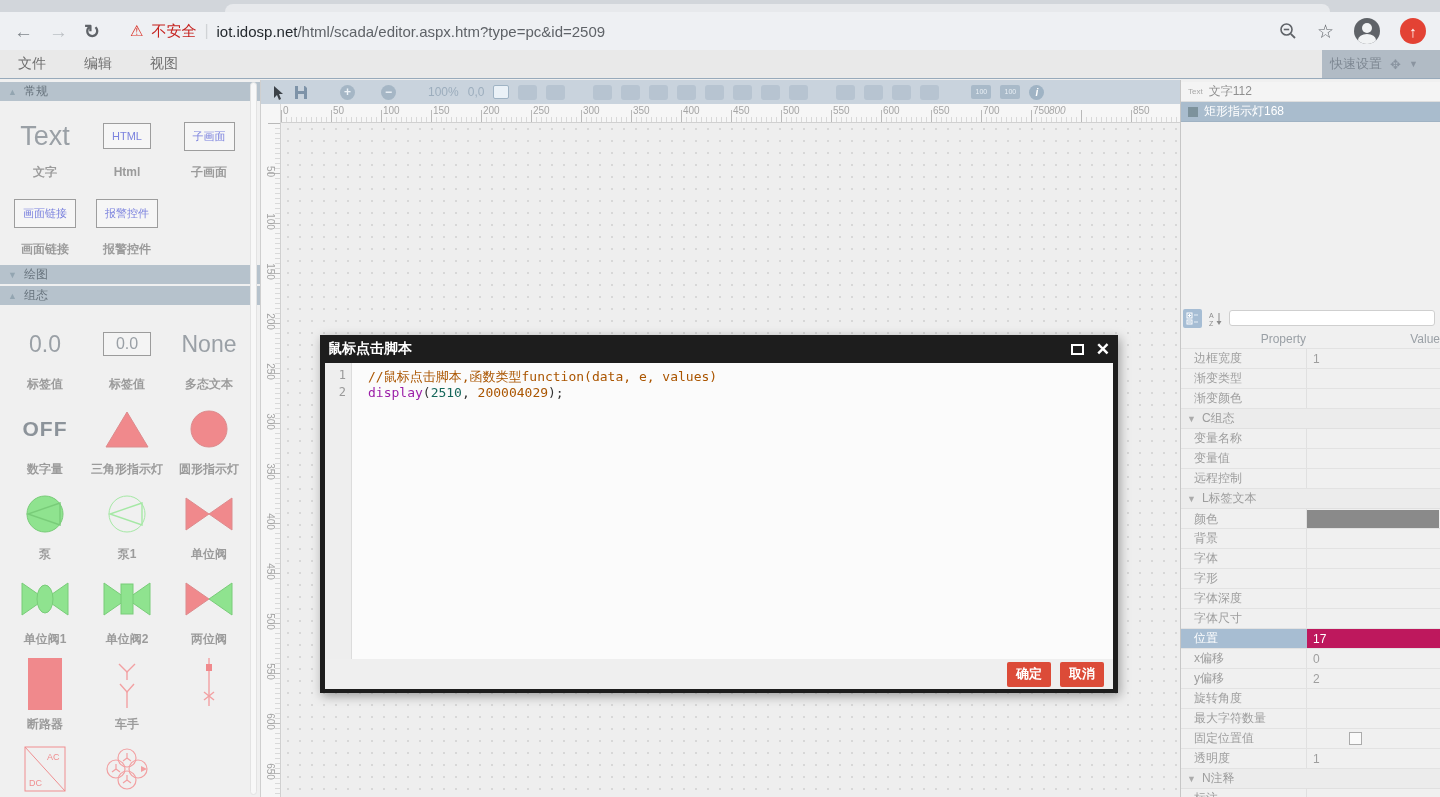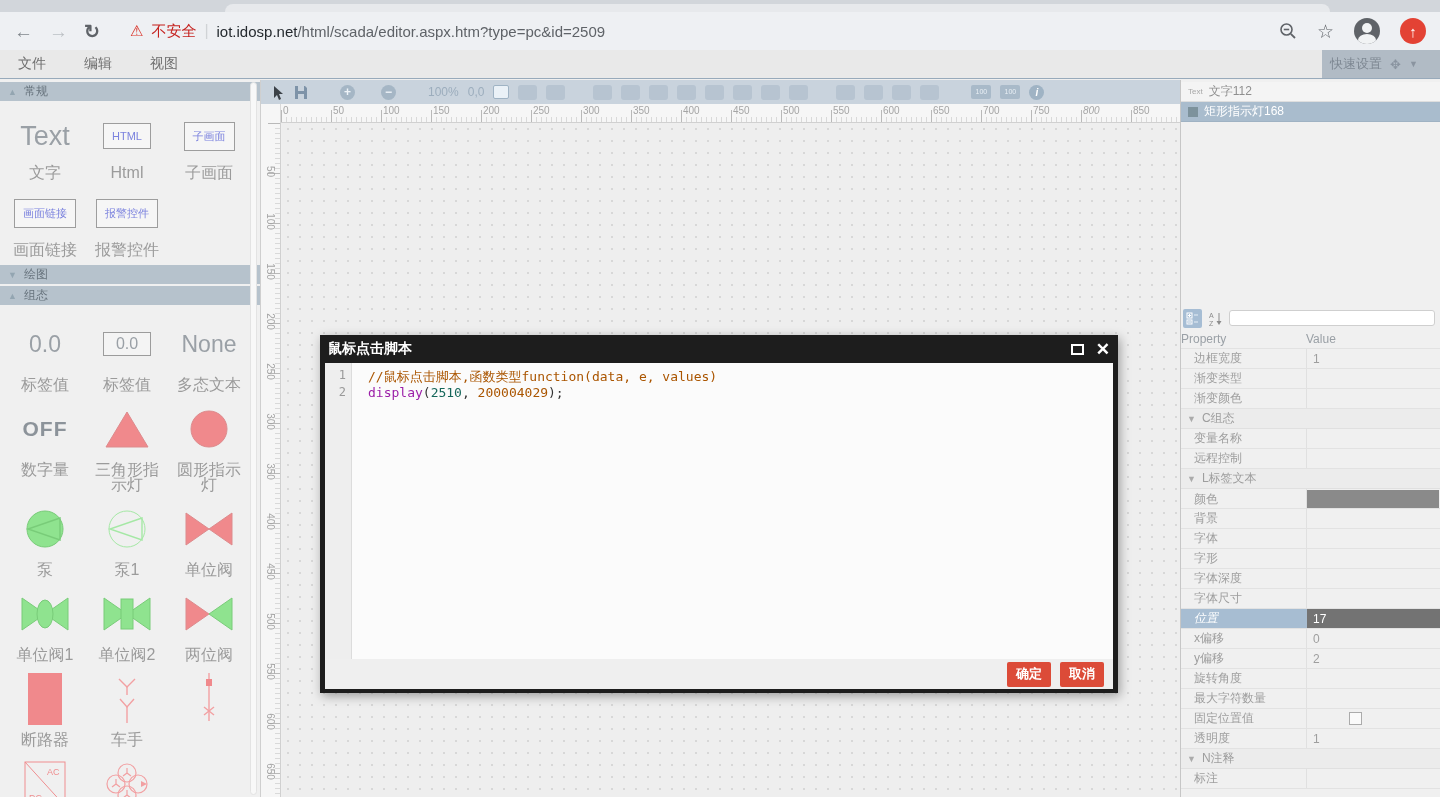--- a/index.html
+++ b/index.html
@@ -37,21 +37,21 @@
 
   
   .palette { position:absolute; left:0; top:0; width:261px; height:717px; background:#f0f0f0; overflow:hidden; border-right:1px solid #cfcfcf; }
   .ptrack { position:absolute; right:3px; top:2px; bottom:2px; width:7px; background:#f8f8f8; border:1px solid #e3e3e3; border-radius:4px; }
   .sechead { height:19px; background:#b6c2cc; color:#68747e; display:flex; align-items:center; gap:7px; padding-left:8px; margin:2px 0; font-size:12px; }
   .sechead .tri { font-size:9px; color:#93a5b1; }
   .pgridwrap { display:grid; grid-template-columns:repeat(3,1fr); padding:4px 10px 2px 4px; }
   .pcell { display:flex; flex-direction:column; align-items:center; justify-content:flex-start; padding:9px 2px 4px; border-radius:2px; }
   .pcell .iconwrap { height:48px; display:flex; align-items:center; justify-content:center; }
   .sec-general .pcell .iconwrap { height:40px; }
-  .pcell .plabel { margin-top:9px; font-size:16px; color:#9b9b9b; text-align:center; line-height:15px; }
+  .pcell .plabel { margin-top:9px; font-size:12px; color:#9b9b9b; text-align:center; line-height:15px;font-weight:bold; }
   .pcell.selected { background:#a8bfd6; }
   .pcell.selected .plabel { color:#8290a0; }
   .icon-textsample { font-size:27px; color:#9aa0a6; }
   .icon-bigtext { font-size:23px; color:#9aa0a6; }
   .icon-bigtext-bold { font-size:21px; font-weight:bold; color:#8c939a; letter-spacing:1px; }
   .icon-boxedvalue { border:1px solid #9c9c9c; background:#f4f4f4; padding:2px 12px; font-size:16px; color:#9aa0a6; }
   .icon-btn { border:1px solid #9d9d9d; background:#f6f6f6; color:#7b82de; font-size:11px; padding:6px 8px; white-space:nowrap; }
 
   
   .ctoolbar { position:absolute; left:261px; top:0; width:919px; height:24px; background:#c9d3dd; display:flex; align-items:center; padding:0 10px; gap:9px; }
@@ -107,26 +107,26 @@
   .objrow { height:20px; display:flex; align-items:center; gap:6px; padding-left:7px; background:#f4f4f4; border-bottom:1px solid #dedede; color:#8f8f8f; font-size:12px; }
   .objrow.selected { background:#a9bccd; color:#ffffff; border-bottom:1px solid #9fb2c3; }
   .objrow .ticon { font-size:8px; color:#a8a8a8; }
   .objrow .sqicon { width:10px; height:10px; background:#7d929c; }
   .props { position:absolute; left:0; top:227px; right:0; }
   .ptoolbar { height:22px; display:flex; align-items:center; gap:4px; padding:2px 5px 2px 2px; }
   .pt-cat { width:19px; height:19px; background:#a6bdd4; border-radius:2px; display:flex; align-items:center; justify-content:center; }
   .pt-sort { width:19px; height:19px; display:flex; align-items:center; justify-content:center; }
   .pfilter { flex:1; height:16px; background:#fff; border:1px solid #cfcfcf; border-radius:3px; font-size:11px; padding:0 4px; color:#888; }
   .pghead { height:20px; display:grid; grid-template-columns:125px 1fr; align-items:center; color:#9aa0a6; font-size:12px; border-bottom:1px solid #e2e2e2; }
-  .pghead div { text-align:left; }
+  .pghead div { text-align:right; }
   .prow { height:20px; display:grid; grid-template-columns:125px 1fr; align-items:stretch; border-bottom:1px solid #e2e2e2; font-size:12px; color:#9e9e9e; }
   .pname { display:flex; align-items:center; padding-left:13px; }
   .pval { border-left:1px solid #e0e0e0; display:flex; align-items:center; padding-left:6px; }
-  .prow.selected .pname { background:#a7bdd2; color:#fff;font-style:italic; }
-  .prow.selected .pval { background:#737373; color:#fff; border-left-color:#a9bdd1; }
+  .prow.selected .pname { background:#a7bdd2; color:#fff; }
+  .prow.selected .pval { background:#be185d; color:#fff; border-left-color:#a9bdd1; }
   .pcat { height:20px; display:flex; align-items:center; gap:6px; padding-left:6px; background:#ececec; border-bottom:1px solid #e0e0e0; color:#9e9e9e; font-size:12px; }
   .pcat .tri { font-size:9px; color:#ababab; }
   .swatch { width:100%; height:18px; margin:1px 1px 1px 0; background:#8a8a8a; }
   .pcheck { width:13px; height:13px; border:1px solid #ababab; background:#fafafa; margin-left:36px; }
 </style>
 </head>
 <body>
 
 <div class="tabstrip">
     <div class="tabhint"></div>
@@ -418,21 +418,21 @@
         <span style="left: 302px;">300</span>
         <span style="left: 352px;">350</span>
         <span style="left: 402px;">400</span>
         <span style="left: 452px;">450</span>
         <span style="left: 502px;">500</span>
         <span style="left: 552px;">550</span>
         <span style="left: 602px;">600</span>
         <span style="left: 652px;">650</span>
         <span style="left: 702px;">700</span>
         <span style="left: 752px;">750</span>
-        <span style="left: 802px; font-style: italic;">800</span>
+        <span style="left: 768px; font-style: italic;">800</span>
         <span style="left: 852px;">850</span>
       </div>
   </div>
   <div class="canvasbody">
     <div class="vruler" id="vruler">
         <span style="top: 43px;">50</span>
         <span style="top: 93px;">100</span>
         <span style="top: 143px;">150</span>
         <span style="top: 193px;">200</span>
         <span style="top: 243px;">250</span>
@@ -525,20 +525,24 @@
           </div>
           <div class="pcat">
             <span class="tri">▼</span>
             <span>C组态</span>
           </div>
           <div class="prow">
             <div class="pname">变量名称</div>
             <div class="pval"></div>
           </div>
           <div class="prow">
+            <div class="pname">变量值</div>
+            <div class="pval"></div>
+          </div>
+          <div class="prow">
             <div class="pname">远程控制</div>
             <div class="pval"></div>
           </div>
           <div class="pcat">
             <span class="tri">▼</span>
             <span>L标签文本</span>
           </div>
           <div class="prow">
             <div class="pname">颜色</div>
             <div class="pval" style="padding-left: 0px;">

